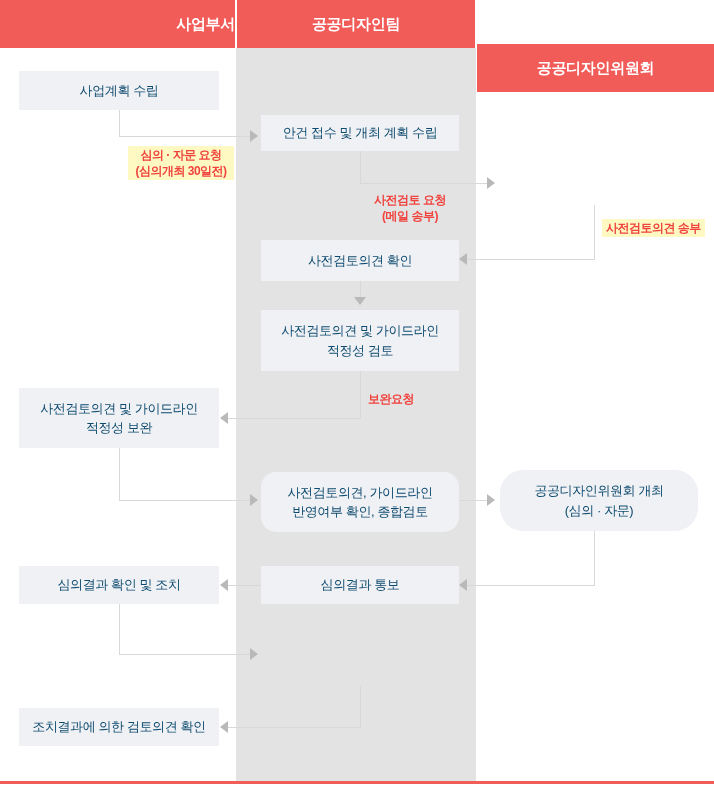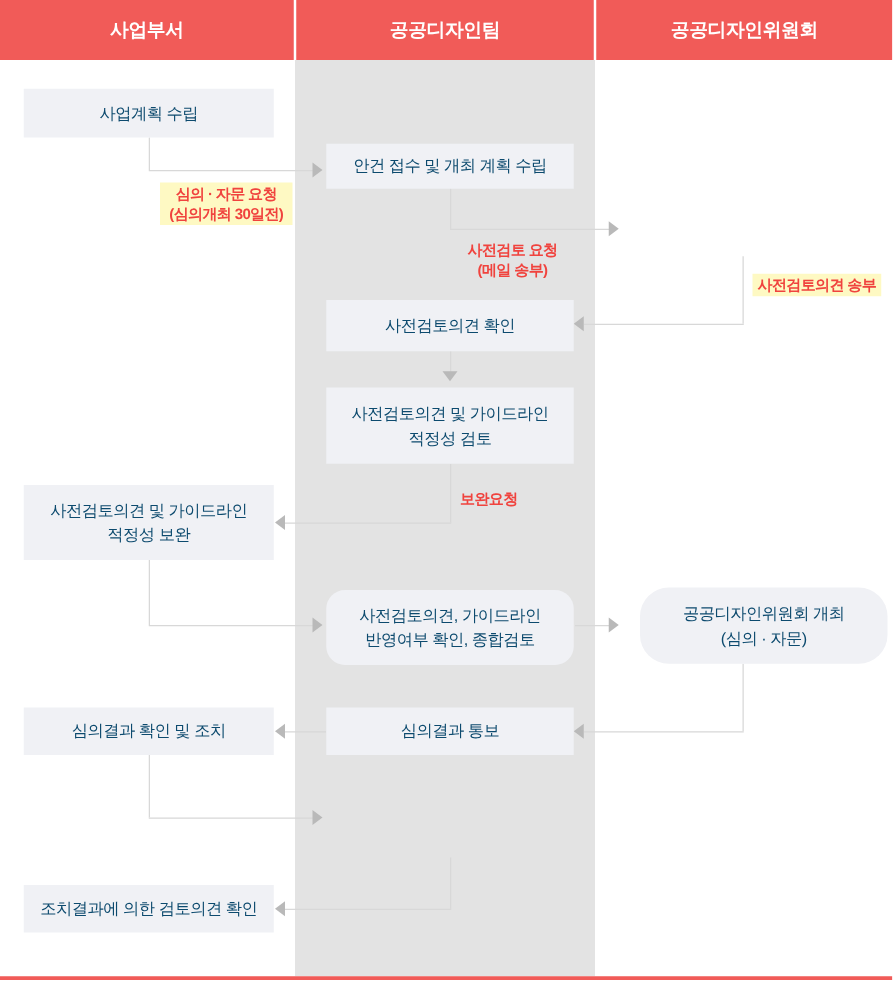--- a/index.html
+++ b/index.html
@@ -32,23 +32,23 @@
     background: #f15b58;
     color: #ffffff;
     font-size: 15px;
     font-weight: bold;
     letter-spacing: -0.3px;
     display: flex;
     align-items: center;
     justify-content: center;
     box-sizing: border-box;
   }
-  .header-cell.c1 { left: 0px;   width: 235px; }
+  .header-cell.c1 { left: 0px;   width: 235px; justify-content: flex-end; }
   .header-cell.c2 { left: 237px; width: 238px; }
-  .header-cell.c3 { left: 477px; width: 237px; }
+  .header-cell.c3 { left: 477px; width: 237px; margin-top: 44px; }
 
   
   .lane-shade {
     position: absolute;
     left: 236px;
     top: 48px;
     width: 240px;
     height: 733px;
     background: #e3e3e3;
   }
@@ -206,21 +206,21 @@
   <div class="box" style="left:19px; top:388px; width:200px; height:60px; flex-direction:column;">
     <span class="l2">사전검토의견 및 가이드라인</span>
     <span class="l2">적정성 보완</span>
   </div>
 
   <div class="box" style="left:261px; top:472px; width:198px; height:60px; flex-direction:column;border-radius:15px;">
     <span class="l2">사전검토의견, 가이드라인</span>
     <span class="l2">반영여부 확인, 종합검토</span>
   </div>
 
-  <div class="box" style="left:512px; top:470px; width:198px; height:61px; flex-direction:column;border-radius:23px;">
+  <div class="box" style="left:500px; top:470px; width:198px; height:61px; flex-direction:column;border-radius:23px;">
     <span class="l2">공공디자인위원회 개최</span>
     <span class="l2">(심의 · 자문)</span>
   </div>
 
   <div class="box" style="left:261px; top:566px; width:198px; height:38px;">
     <span>심의결과 통보</span>
   </div>
 
   <div class="box" style="left:19px; top:566px; width:200px; height:38px;">
     <span>심의결과 확인 및 조치</span>

